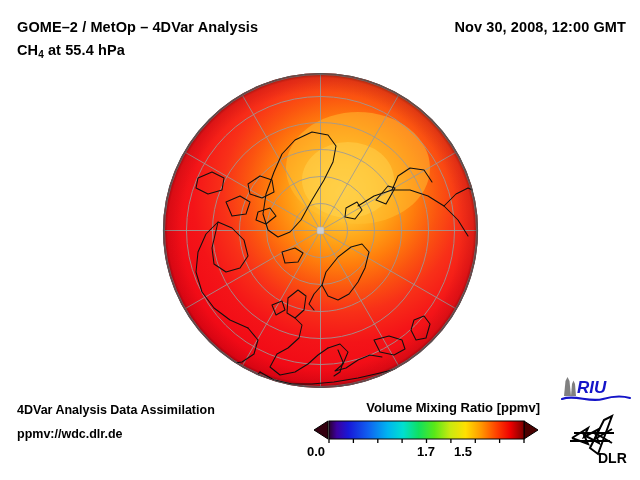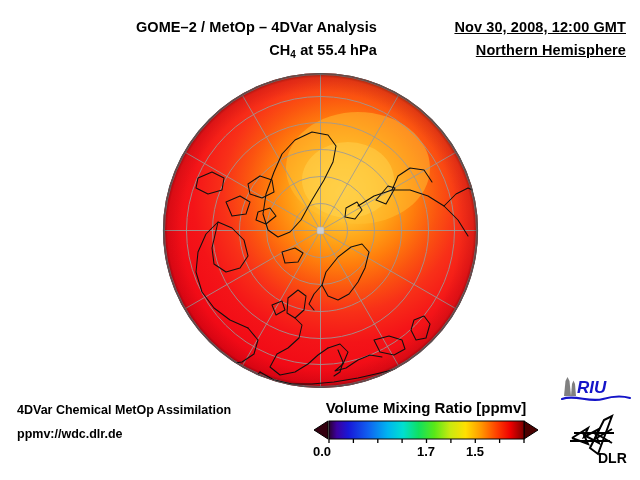--- a/index.html
+++ b/index.html
@@ -22,30 +22,29 @@
     left: 17px;
     top: 16px;
     width: 360px;
   }
   #header-right {
     position: absolute;
     right: 14px;
     top: 16px;
     text-align: right;
     width: 320px;
-    text-decoration: underline;
   }
   .hdr-line {
     font-size: 14.5px;
     font-weight: bold;
     line-height: 23px;
     white-space: nowrap;
     letter-spacing: 0.1px;
   }
-  #header-left .hdr-line { text-align: right; }
+  #header-left .hdr-line { text-align: left; }
   #header-right .hdr-line { text-align: right; }
   .sub { font-size: 10px; vertical-align: -3px; }
 
   
   #globe-wrap {
     position: absolute;
     left: 162px;
     top: 72px;
     width: 317px;
     height: 317px;
@@ -68,23 +67,23 @@
 
   
   #colorbar-block {
     position: absolute;
     left: 312px;
     top: 400px;
     width: 228px;
     height: 72px;
   }
   #colorbar-title {
-    font-size: 15px;
+    font-size: 13px;
     font-weight: bold;
-    text-align: center;
+    text-align: right;
     width: 228px;
     line-height: 16px;
     white-space: nowrap;
   }
   #colorbar-graphic {
     position: absolute;
     left: 0;
     top: 19px;
   }
   #colorbar-ticklabels {
@@ -123,21 +122,20 @@
 </head>
 <body>
 
 <div id="header-left">
   <div class="hdr-line">GOME–2 / MetOp – 4DVar Analysis</div>
   <div class="hdr-line"><span>CH</span><span class="sub">4</span><span> at 55.4 hPa</span></div>
 </div>
 
 <div id="header-right">
   <div class="hdr-line">Nov 30, 2008, 12:00 GMT</div>
-  <div class="hdr-line">Northern Hemisphere</div>
 </div>
 
 <div id="globe-wrap">
   <svg id="globe-svg" width="317" height="317" viewBox="0 0 317 317">
     <defs>
       <clipPath id="disc">
         <circle cx="158.5" cy="158.5" r="157.5"></circle>
       </clipPath>
 
       <radialGradient id="field" cx="0.57" cy="0.38" r="0.68">
@@ -245,21 +243,21 @@
       <circle cx="158.5" cy="158.5" r="157.5" fill="url(#limbshade)"></circle>
 
       <circle cx="158.5" cy="158.5" r="157" fill="none" stroke="#555555" stroke-width="1.2"></circle>
 
       <rect x="155" y="155" width="7" height="7" rx="1.5" fill="#cfcfcf" stroke="#b0b0b0" stroke-width="0.6"></rect>
     </g>
   </svg>
 </div>
 
 <div id="footer-left">
-  <div class="ftr-line">4DVar Chemical MetOp Assimilation</div>
+  <div class="ftr-line">4DVar Analysis Data Assimilation</div>
   <div class="ftr-line">ppmv://wdc.dlr.de</div>
 </div>
 
 <div id="colorbar-block">
   <div id="colorbar-title">Volume Mixing Ratio [ppmv]</div>
 
   <svg id="colorbar-graphic" width="228" height="24" viewBox="0 0 228 24">
     <defs>
       <linearGradient id="cbgrad" x1="0" y1="0" x2="1" y2="0">
         <stop offset="0%" stop-color="#2a0030"></stop>
@@ -292,24 +290,24 @@
       <line x1="90.1" y1="20" x2="90.1" y2="24"></line>
       <line x1="114.5" y1="20" x2="114.5" y2="24"></line>
       <line x1="138.9" y1="20" x2="138.9" y2="24"></line>
       <line x1="163.3" y1="20" x2="163.3" y2="24"></line>
       <line x1="187.6" y1="20" x2="187.6" y2="24"></line>
       <line x1="212" y1="20" x2="212" y2="24"></line>
     </g>
   </svg>
 
   <div id="colorbar-ticklabels">
-    <span class="cb-ticklabel" style="left:10px;">0.0</span>
+    <span class="cb-ticklabel" style="left:4px;">0.0</span>
     <span class="cb-ticklabel" style="left:66px;margin-top:46px;">0.5</span>
     <span class="cb-ticklabel" style="left:114px;">1.7</span>
-    <span class="cb-ticklabel" style="left:163px;">1.5</span>
+    <span class="cb-ticklabel" style="left:151px;">1.5</span>
     <span class="cb-ticklabel" style="left:211px;margin-top:48px;">2.0</span>
   </div>
 </div>
 
 <div id="riu-logo">
   <svg width="74" height="30" viewBox="0 0 74 30">
 
     <g fill="#808080">
       <path d="M5 22 L6.5 7 L8.5 3 L10.5 7 L12 22 Z"></path>
       <path d="M12 22 L13 10 L14.5 6.5 L16 10 L17 22 Z"></path>

